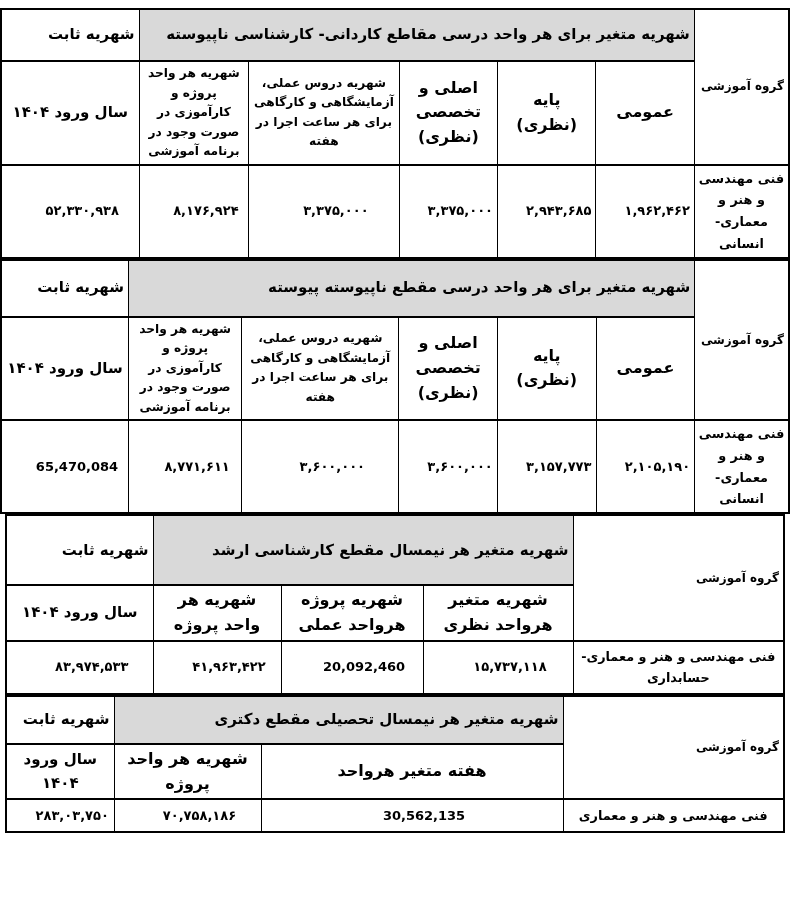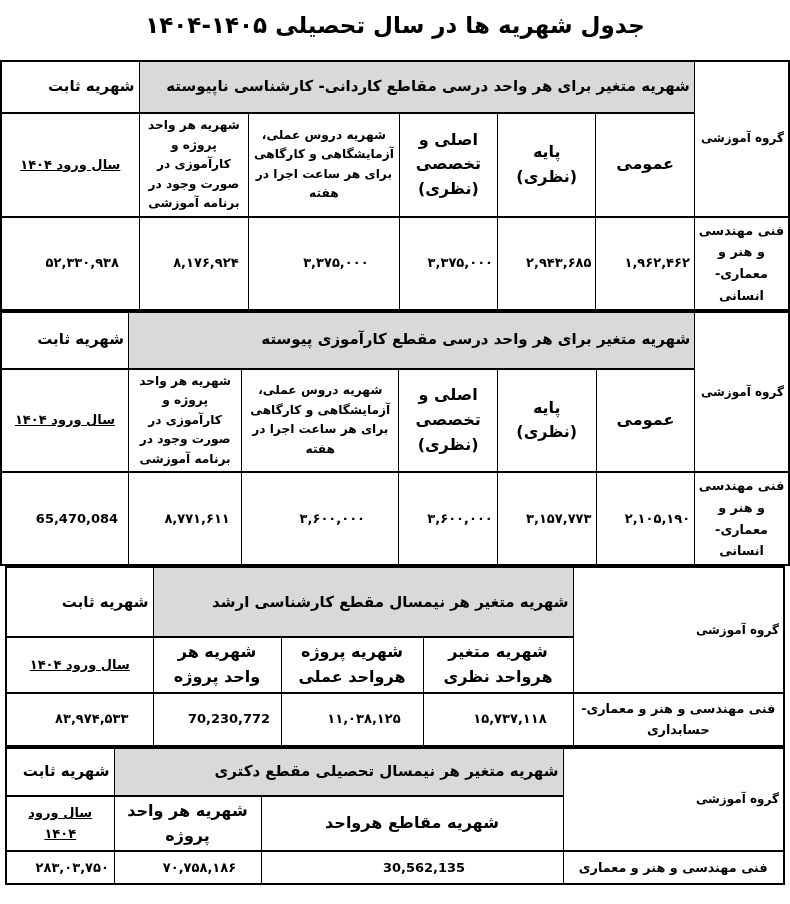--- a/index.html
+++ b/index.html
@@ -35,41 +35,40 @@
     padding: 2px 4px;
     font-size: 16px;
     line-height: 1.55;
     overflow: hidden;
   }
   .fee-table .r1 td { border-bottom-width: 2px; text-align: right; }
   .fee-table .r3 td { border-top: 2.5px solid #000; }
   .fee-table td.title-cell { font-size: 15px; }
   .fee-table td.gray { background: #d9d9d9; }
   .fee-table td.group-hdr { font-size: 12px; }
-  .fee-table td.year { font-size: 13px; text-decoration: underline; }
+  .fee-table td.year { font-size: 15px; }
   .fee-table td.sm { font-size: 12.2px; line-height: 1.6; }
   .fee-table td.num { font-size: 13px; line-height: 1.2; padding-left: 28px; }
   .fee-table td.grp { font-size: 12.8px; line-height: 1.7; padding: 2px 2px; }
 
   
   .t1 .r1 { height: 52px; }  .t1 .r2 { height: 94px; }  .t1 .r3 { height: 84px; }
   .t2 .r1 { height: 57px; }  .t2 .r2 { height: 93px; }  .t2 .r3 { height: 76px; }
   .t3 .r1 { height: 70px; }  .t3 .r2 { height: 38px; }  .t3 .r3 { height: 53px; }
   .t4 .r1 { height: 48px; }  .t4 .r2 { height: 41px; }  .t4 .r3 { height: 33px; }
 
   .t1 { margin-bottom: 35px; }
   .t2 { margin-bottom: 26px; }
   .t3 { margin-bottom: 25px; }
 </style>
 </head>
 <body>
 
 <div class="page">
 
-  <h1 class="doc-title"><span>جدول شهریه ها در سال تحصیلی</span> <span class="years">۱۴۰۴-۱۴۰۵</span></h1>
 
   <table class="fee-table t1">
     <colgroup>
       <col style="width:99px">
         <col style="width:98px">
         <col style="width:94px">
         <col style="width:77px">
       <col style="width:157px">
         <col style="width:111px">
         <col style="width:142px">
@@ -106,21 +105,21 @@
         <col style="width:95px">
         <col style="width:99px">
         <col style="width:86px">
       <col style="width:160px">
         <col style="width:114px">
         <col style="width:128px">
     </colgroup>
     <tbody>
         <tr class="r1">
       <td rowspan="2" class="group-hdr">گروه آموزشی</td>
-      <td colspan="5" class="gray title-cell">شهریه متغیر برای هر واحد درسی مقطع کارآموزی پیوسته</td>
+      <td colspan="5" class="gray title-cell">شهریه متغیر برای هر واحد درسی مقطع ناپیوسته پیوسته</td>
       <td class="title-cell">شهریه ثابت</td>
     </tr>
     <tr class="r2">
       <td>عمومی</td>
       <td>پایه (نظری)</td>
       <td>اصلی و تخصصی (نظری)</td>
       <td class="sm">شهریه دروس عملی، آزمایشگاهی و کارگاهی برای هر ساعت اجرا در هفته</td>
       <td class="sm">شهریه هر واحد پروژه و کارآموزی در صورت وجود در برنامه آموزشی</td>
       <td class="year">سال ورود ۱۴۰۴</td>
     </tr>
@@ -152,42 +151,42 @@
     </tr>
     <tr class="r2">
       <td>شهریه متغیر هرواحد نظری</td>
       <td>شهریه پروژه هرواحد عملی</td>
       <td>شهریه هر واحد  پروژه</td>
       <td class="year">سال ورود ۱۴۰۴</td>
     </tr>
     <tr class="r3">
       <td class="grp">فنی مهندسی و هنر و معماری- حسابداری</td>
       <td class="num">۱۵,۷۳۷,۱۱۸</td>
-      <td class="num">۱۱,۰۳۸,۱۲۵</td>
-      <td class="num">70,230,772</td>
+      <td class="num">20,092,460</td>
+      <td class="num">۴۱,۹۶۳,۴۲۲</td>
       <td class="num">۸۳,۹۷۴,۵۳۳</td>
     </tr>
   </tbody>
     </table>
 
   <table class="fee-table t4">
     <colgroup>
       <col style="width:221px">
         <col style="width:302px">
         <col style="width:147px">
         <col style="width:108px">
     </colgroup>
     <tbody>
         <tr class="r1">
       <td rowspan="2" class="group-hdr">گروه آموزشی</td>
       <td colspan="2" class="gray title-cell">شهریه متغیر هر نیمسال تحصیلی  مقطع دکتری</td>
       <td class="title-cell">شهریه ثابت</td>
     </tr>
     <tr class="r2">
-      <td>شهریه مقاطع هرواحد</td>
+      <td>هفته متغیر هرواحد</td>
       <td>شهریه هر واحد  پروژه</td>
       <td class="year">سال ورود ۱۴۰۴</td>
     </tr>
     <tr class="r3">
       <td class="grp">فنی مهندسی و هنر و معماری</td>
       <td class="num">30,562,135</td>
       <td class="num">۷۰,۷۵۸,۱۸۶</td>
       <td class="num">۲۸۳,۰۳,۷۵۰</td>
     </tr>
   </tbody>

